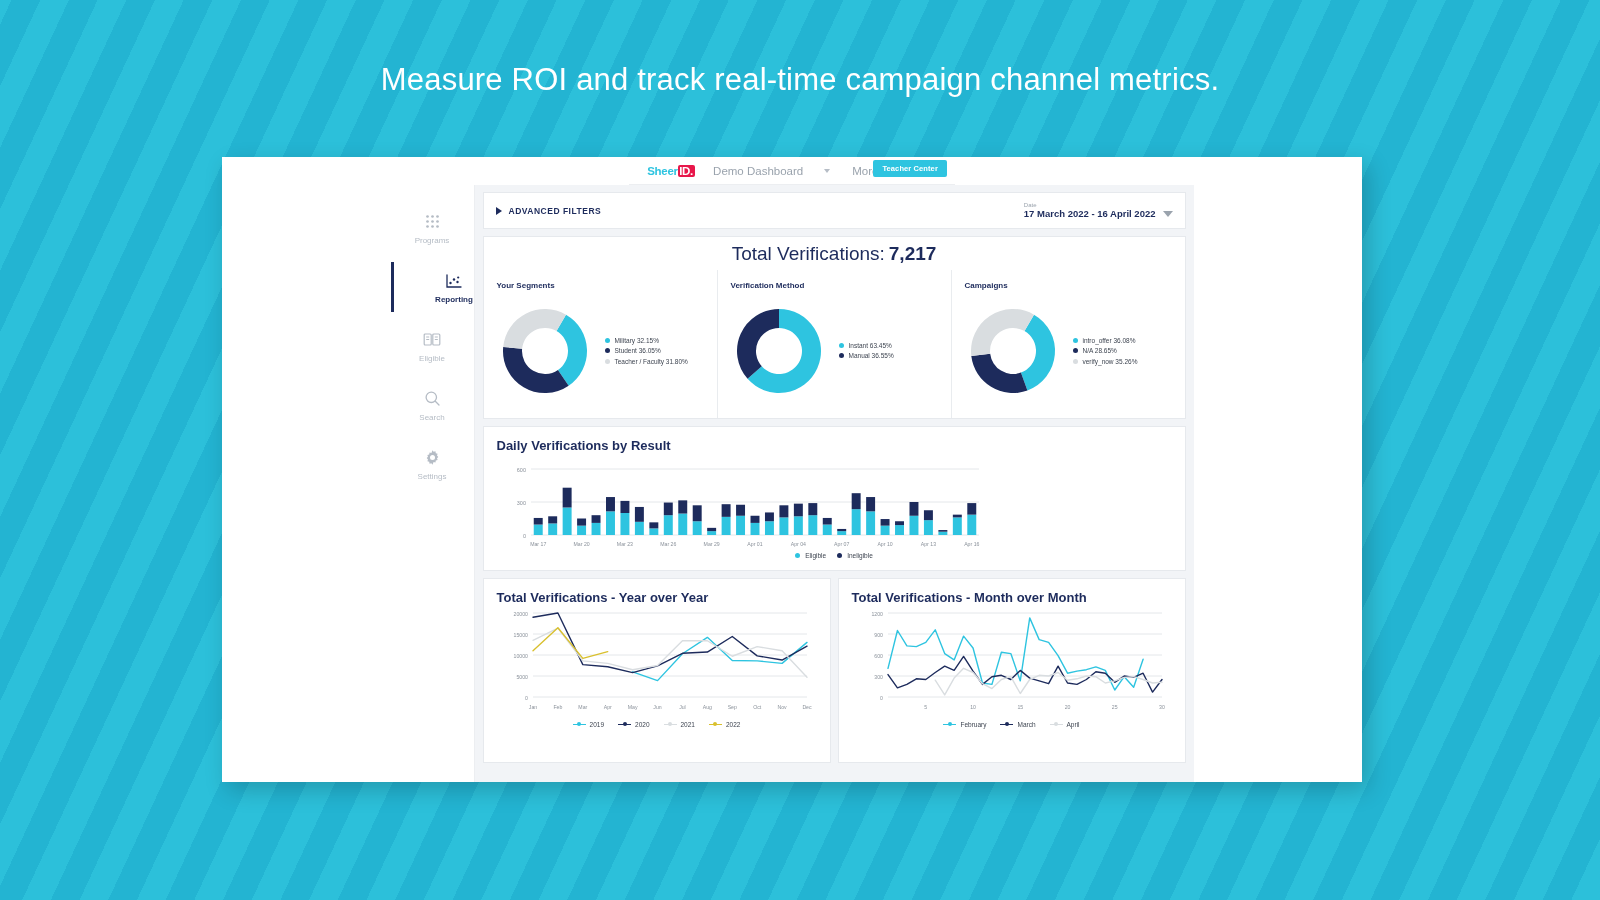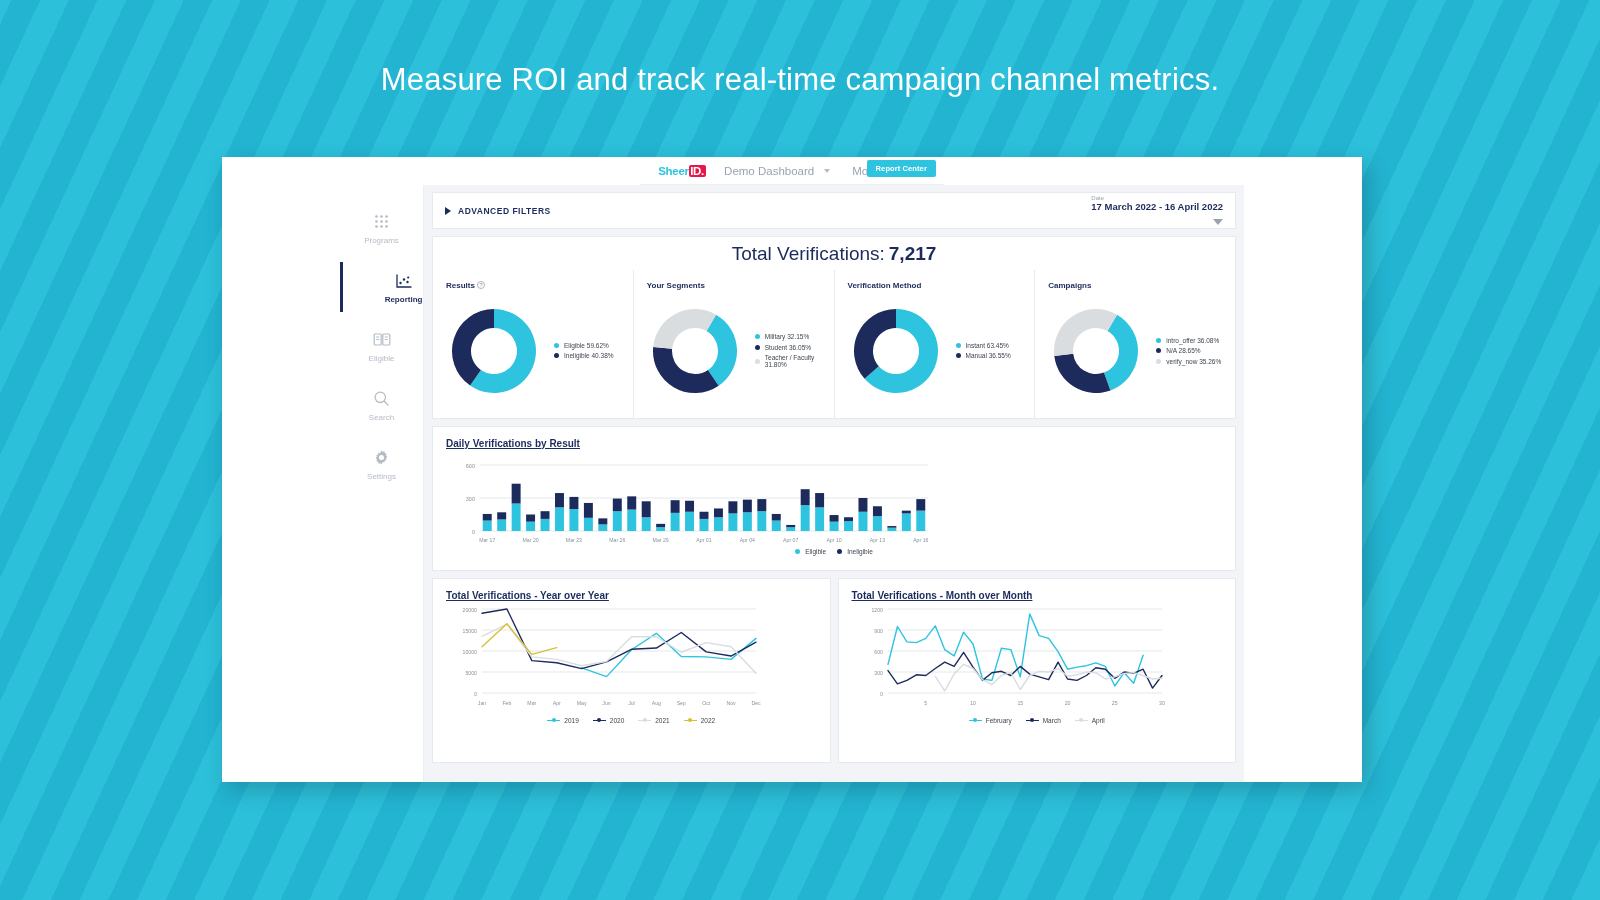--- a/index.html
+++ b/index.html
@@ -51,21 +51,21 @@
     font-size: 11.5px; font-weight: 700;
     letter-spacing: -.3px;
   }
   #logo .s1 { color: #2ec4e0; }
   #logo .s2 {
     background: #e8174a; color: #fff;
     border-radius: 2px; padding: 0 2px 0 1px;
     margin-left: .5px;
   }
   .navmenu {
-    display: flex; align-items: center; gap: 10px;
+    display: flex; align-items: center; gap: 21px;
     font-size: 11.5px; color: #9aa3ad;
     margin-right: 22px;
   }
   .navmenu:first-of-type { margin-left: 18px; }
   .caret-sm {
     width: 0; height: 0;
     border-left: 3.5px solid transparent;
     border-right: 3.5px solid transparent;
     border-top: 4px solid #b6bdc6;
   }
@@ -118,21 +118,21 @@
     display: flex; align-items: center; gap: 7px;
     font-size: 8.5px; font-weight: 700; color: #1d2b5c;
     letter-spacing: .5px; cursor: pointer;
   }
   .tri-right {
     width: 0; height: 0;
     border-top: 4px solid transparent;
     border-bottom: 4px solid transparent;
     border-left: 6px solid #1d2b5c;
   }
-  #datepick { display: flex; align-items: flex-end; gap: 7px; cursor: pointer; flex-direction: column; }
+  #datepick { display: flex; align-items: flex-end; gap: 7px; cursor: pointer; }
   #datepick .lbl { font-size: 6px; color: #9aa3ad; }
   #datepick .val { font-size: 9.5px; font-weight: 700; color: #1d2b5c; }
   .caret-dn {
     width: 0; height: 0; margin-bottom: 2px;
     border-left: 5px solid transparent;
     border-right: 5px solid transparent;
     border-top: 6px solid #9aa3ad;
   }
   #totalbar {
     height: 33px; display: flex;
@@ -158,21 +158,21 @@
     font-size: 5.5px; line-height: 7px; text-align: center;
     font-weight: 400;
   }
   .donut-row { flex: 1; display: flex; align-items: center; gap: 12px; padding-top: 4px; }
   .donut-svg { flex: 0 0 auto; }
   .legend { display: flex; flex-direction: column; gap: 3.5px; }
   .lg-item { display: flex; align-items: center; gap: 5px; font-size: 6.5px; color: #3d4450; }
   .dot { width: 5px; height: 5px; border-radius: 50%; flex: 0 0 5px; }
   
   #dailycard { height: 145px; padding: 11px 13px 4px 13px; }
-  .chart-title { font-size: 10px; font-weight: 700; color: #1d2b5c; text-decoration: underline; }
+  .chart-title { font-size: 13px; font-weight: 700; color: #1d2b5c; }
   #dailywrap { position: relative; height: 88px; margin-top: 10px; }
   .bar-legend {
     display: flex; justify-content: center; gap: 11px;
     margin-top: 1px;
   }
   
   #bottom { display: flex; gap: 7px; height: 185px; }
   #bottom .card { flex: 1; margin-bottom: 0; padding: 11px 13px 6px 13px; }
   .line-legend { display: flex; justify-content: center; gap: 14px; margin-top: 4px; }
   .ll-item { display: flex; align-items: center; gap: 4px; font-size: 6.5px; color: #3d4450; }
@@ -198,21 +198,21 @@
         <span class="s2">ID.</span>
     </div>
     <div class="navmenu">
       <span>Demo Dashboard</span>
       <span class="caret-sm"></span>
     </div>
     <div class="navmenu">
       <span>More Data</span>
       <span class="caret-sm"></span>
     </div>
-    <button id="report-center">Report Center</button>
+    <button id="report-center">Teacher Center</button>
   </div>
 
   <div id="body">
 
     <div id="sidebar">
       <div class="nav-item">
         <span class="nav-icon">
           <svg width="17" height="17" viewBox="0 0 17 17">
             <g fill="#b5bcc5">
               <circle cx="3.5" cy="3.5" r="1.35"></circle>
@@ -286,42 +286,20 @@
           <span class="caret-dn"></span>
         </div>
       </div>
 
       <div class="card">
         <div id="totalbar">
           <span>Total Verifications:</span>
           <b>7,217</b>
         </div>
         <div id="donuts">
-            <div class="donut-cell">
-              <div class="donut-title">
-                <span>Results</span>
-                <span class="qmark">?</span>
-              </div>
-              <div class="donut-row">
-                <svg width="96" height="96" viewBox="0 0 96 96" class="donut-svg">
-                  <path d="M48 6 A42 42 0 1 1 24.131257933306713 82.55840204861425 L34.92902220157272 66.92483921709828 A23 23 0 1 0 48 25 Z" fill="#2ec4e0"></path>
-                  <path d="M24.131257933306713 82.55840204861425 A42 42 0 0 1 47.99999999999999 6 L47.99999999999999 25 A23 23 0 0 0 34.92902220157272 66.92483921709828 Z" fill="#1d2b5c"></path>
-                </svg>
-                <div class="legend">
-                  <div class="lg-item">
-                    <span class="dot" style="background: rgb(46, 196, 224);"></span>
-                    <span>Eligible 59.62%</span>
-                  </div>
-                  <div class="lg-item">
-                    <span class="dot" style="background: rgb(29, 43, 92);"></span>
-                    <span>Ineligible 40.38%</span>
-                  </div>
-                </div>
-              </div>
-            </div>
             <div class="donut-cell">
               <div class="donut-title">
                 <span>Your Segments</span>
               </div>
               <div class="donut-row">
                 <svg width="96" height="96" viewBox="0 0 96 96" class="donut-svg">
                   <path d="M69 11.626933041053576 A42 42 0 0 1 71.64386582246564 82.71264335900165 L60.94783128373118 67.00930469659613 A23 23 0 0 0 59.5 28.081415712957913 Z" fill="#2ec4e0"></path>
                   <path d="M71.64386582246564 82.71264335900165 A42 42 0 0 1 6.194767387678759 43.95988536923612 L25.10665833134789 45.787556273629306 A23 23 0 0 0 60.94783128373118 67.00930469659613 Z" fill="#1d2b5c"></path>
                   <path d="M6.194767387678759 43.95988536923612 A42 42 0 0 1 69.00000000000003 11.626933041053597 L59.50000000000002 28.081415712957924 A23 23 0 0 0 25.10665833134789 45.787556273629306 Z" fill="#d9dde0"></path>
                 </svg>

